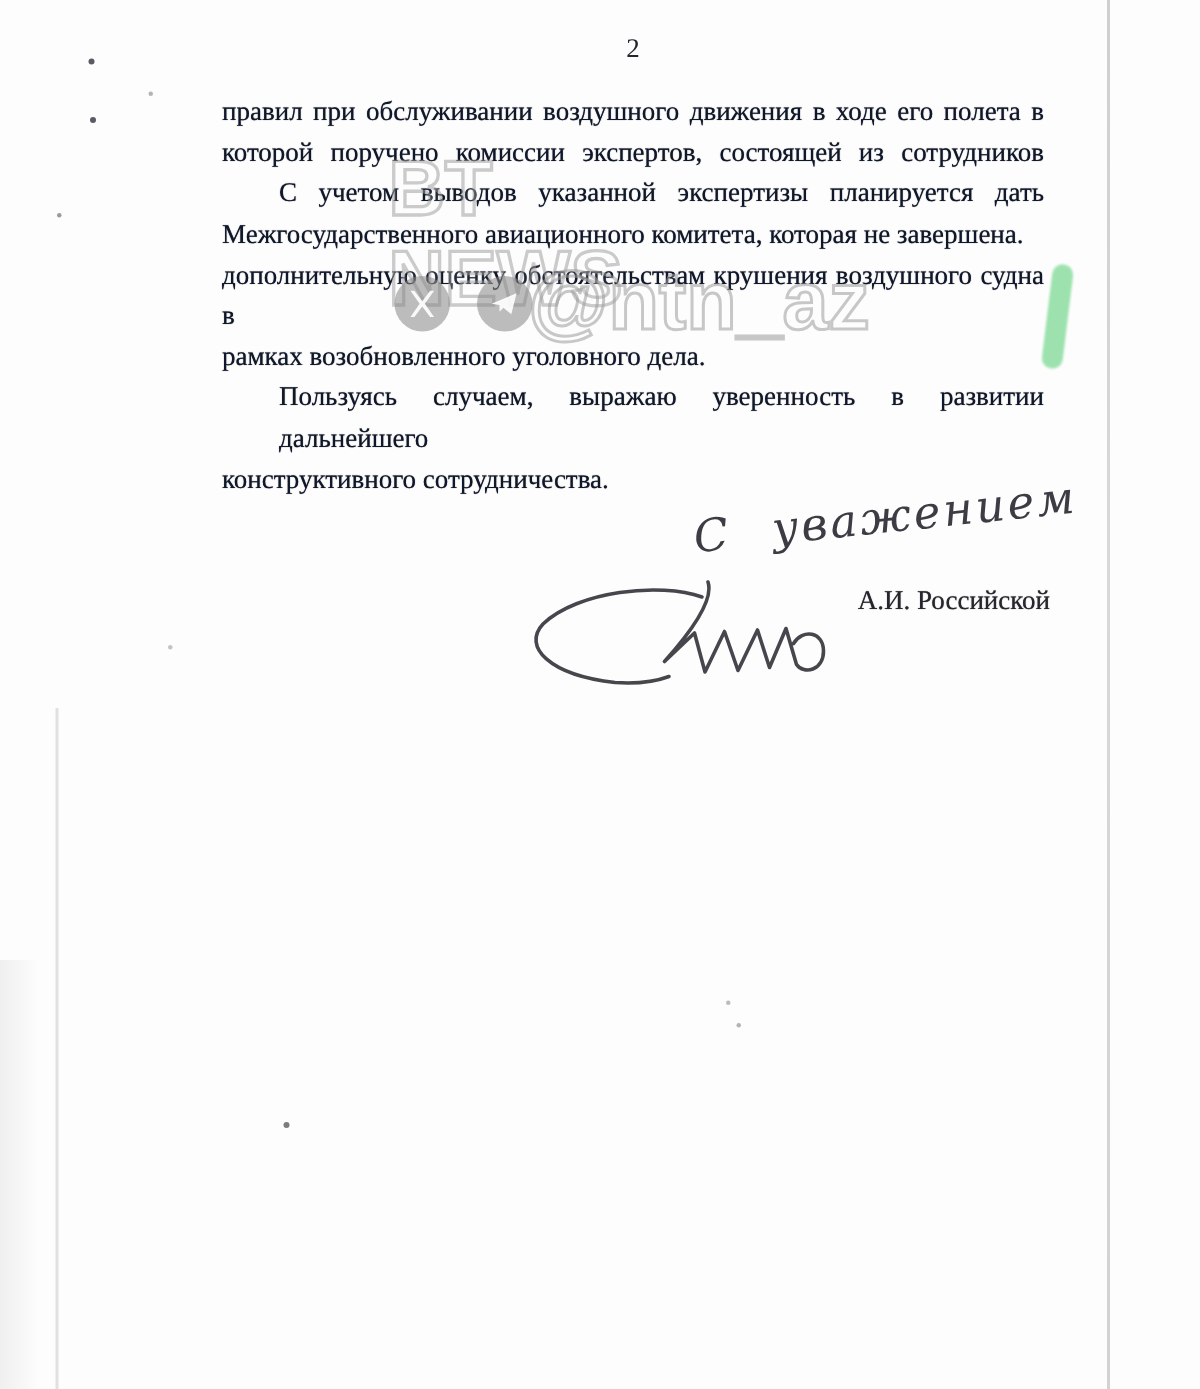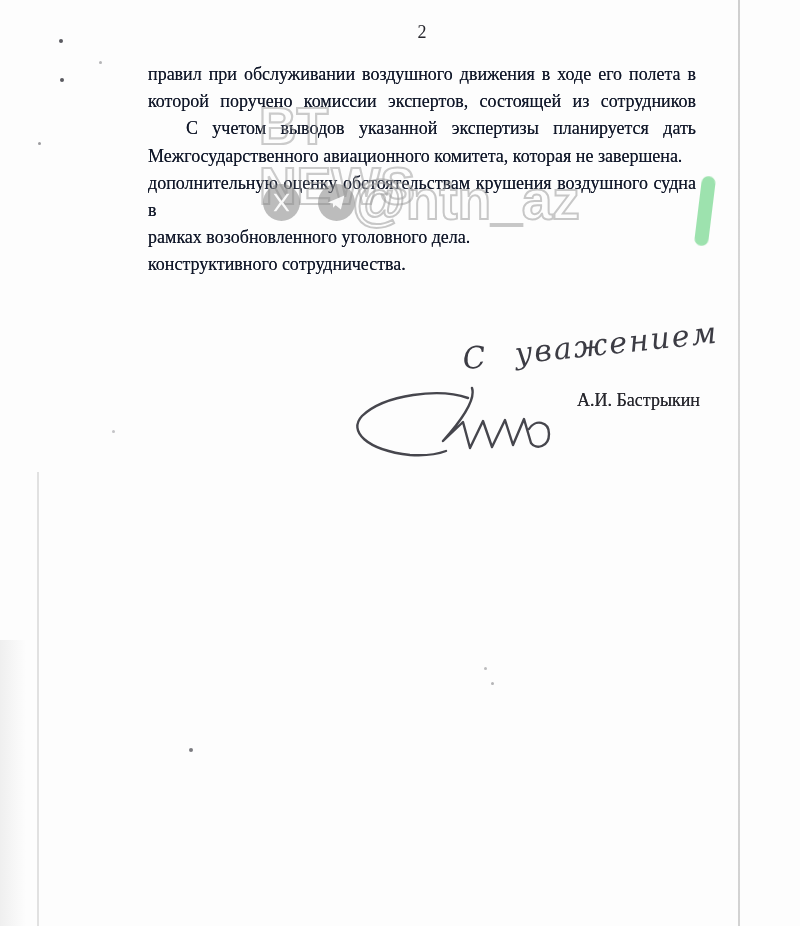--- a/index.html
+++ b/index.html
@@ -130,20 +130,21 @@
 
   <div class="page-number">2</div>
 
   <div class="text-block">
       <div class="line">правил при обслуживании воздушного движения в ходе его полета в</div>
       <div class="line">которой поручено комиссии экспертов, состоящей из сотрудников</div>
       <div class="line indent">С учетом выводов указанной экспертизы планируется дать</div>
       <div class="line last">Межгосударственного авиационного комитета, которая не завершена.</div>
       <div class="line">дополнительную оценку обстоятельствам крушения воздушного судна в</div>
       <div class="line last">рамках возобновленного уголовного дела.</div>
+      <div class="line indent">Пользуясь случаем, выражаю уверенность в развитии дальнейшего</div>
       <div class="line last">конструктивного сотрудничества.</div>
     </div>
 
   <div class="watermark">
     <div class="wm-title">BT NEWS</div>
     <div class="wm-row">
       <span class="wm-icon x">
         <svg width="21" height="21" viewBox="0 0 24 24">
           <path d="M3 2 L10 12 L3 22 L6 22 L12 14 L18 22 L21 22 L14 12 L21 2 L18 2 L12 10 L6 2 Z" fill="#ffffff" opacity="0.9"></path>
         </svg>
@@ -163,15 +164,15 @@
 
   <svg class="signature-svg" width="230" height="100" viewBox="0 0 230 100">
     <g fill="none" stroke="#46464d" stroke-width="2.4" stroke-linecap="round" stroke-linejoin="round">
       <path d="M 128 26 C 100 16, 45 22, 22 44 C 8 59, 26 78, 70 83 C 85 84, 98 82, 106 79"></path>
       <path d="M 132 16 C 136 28, 120 50, 103 69
                L 123 50 L 130 76 L 143 49 L 152 75 L 165 48 L 173 73 L 184 47 L 191 71
                C 196 78, 209 75, 209 62 C 209 49, 195 47, 189 57"></path>
     </g>
   </svg>
 
-  <div class="signer-name">А.И. Бастрыкин</div>
+  <div class="signer-name">А.И. Российской</div>
 
 </div>
 
 </body></html>

